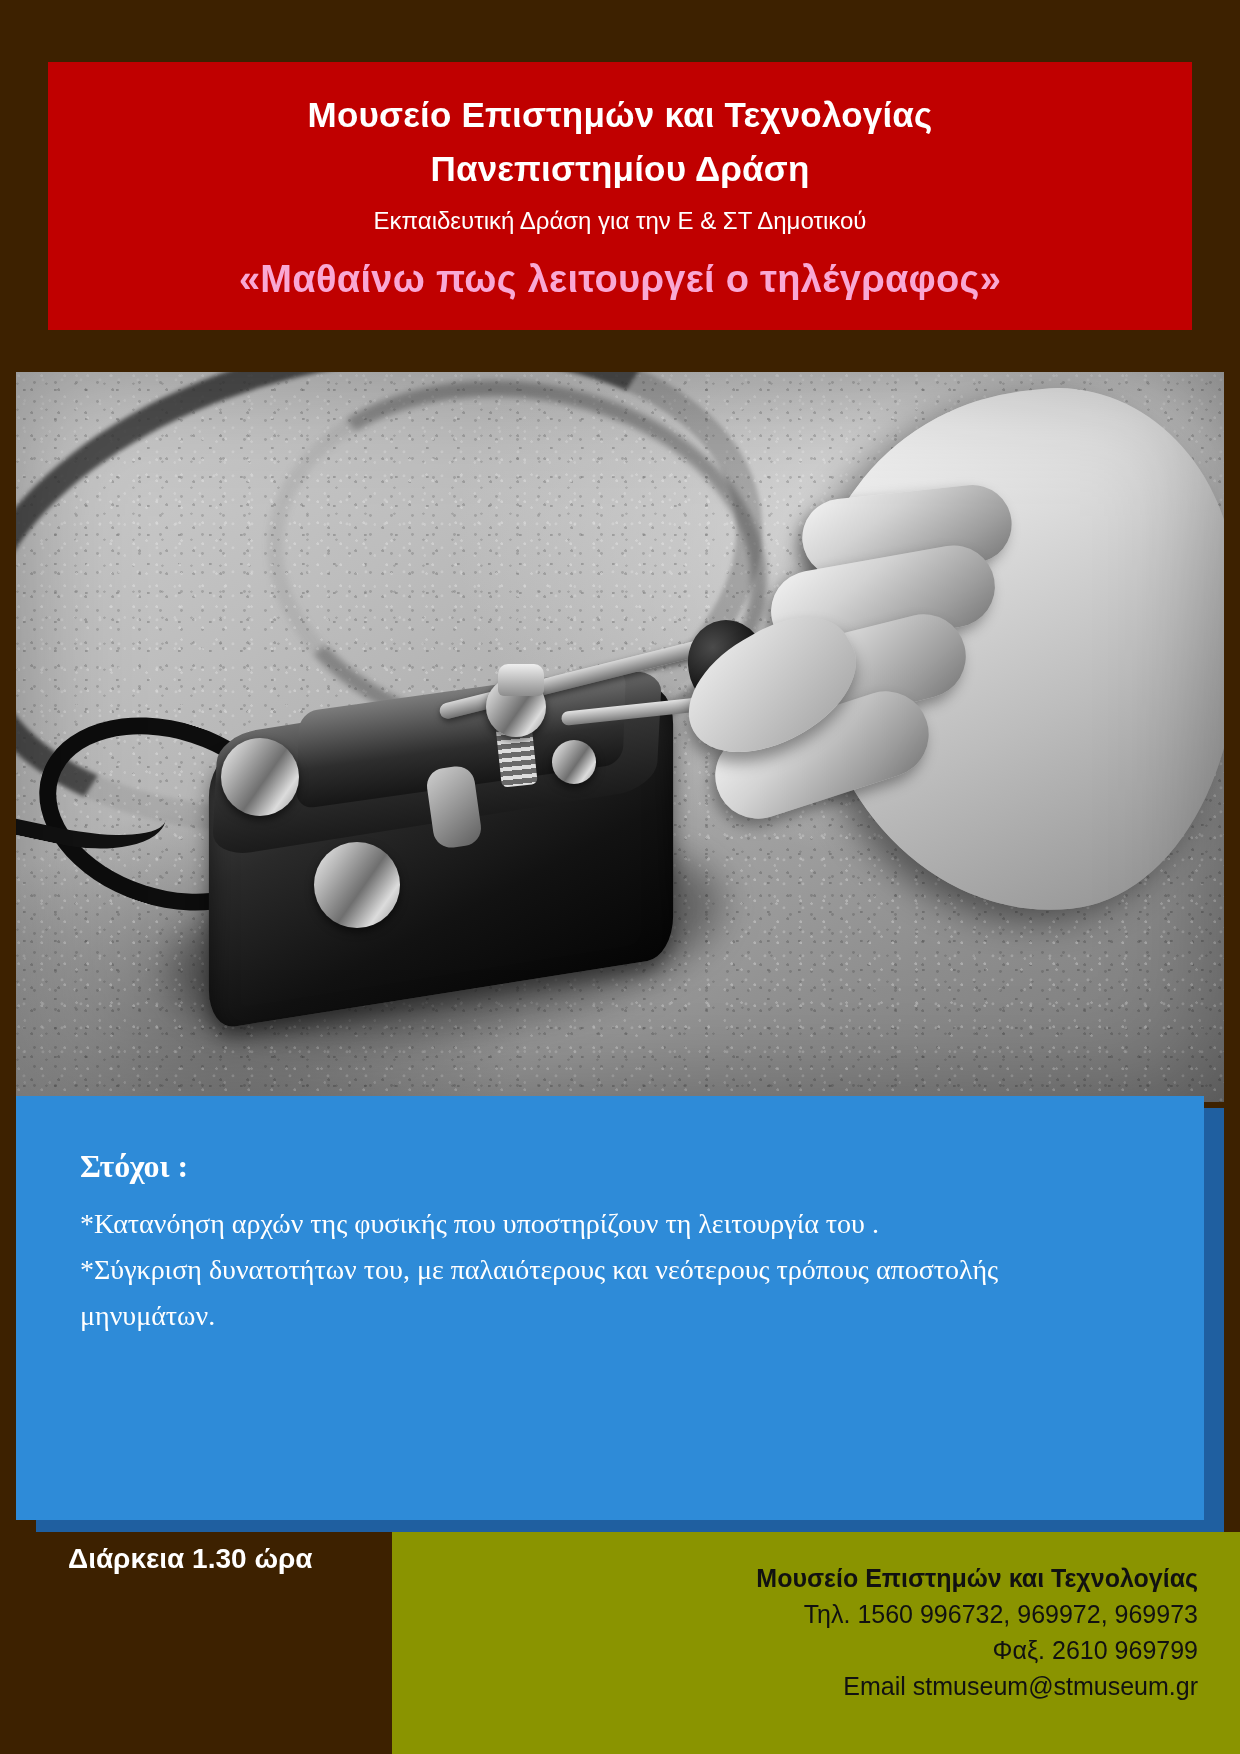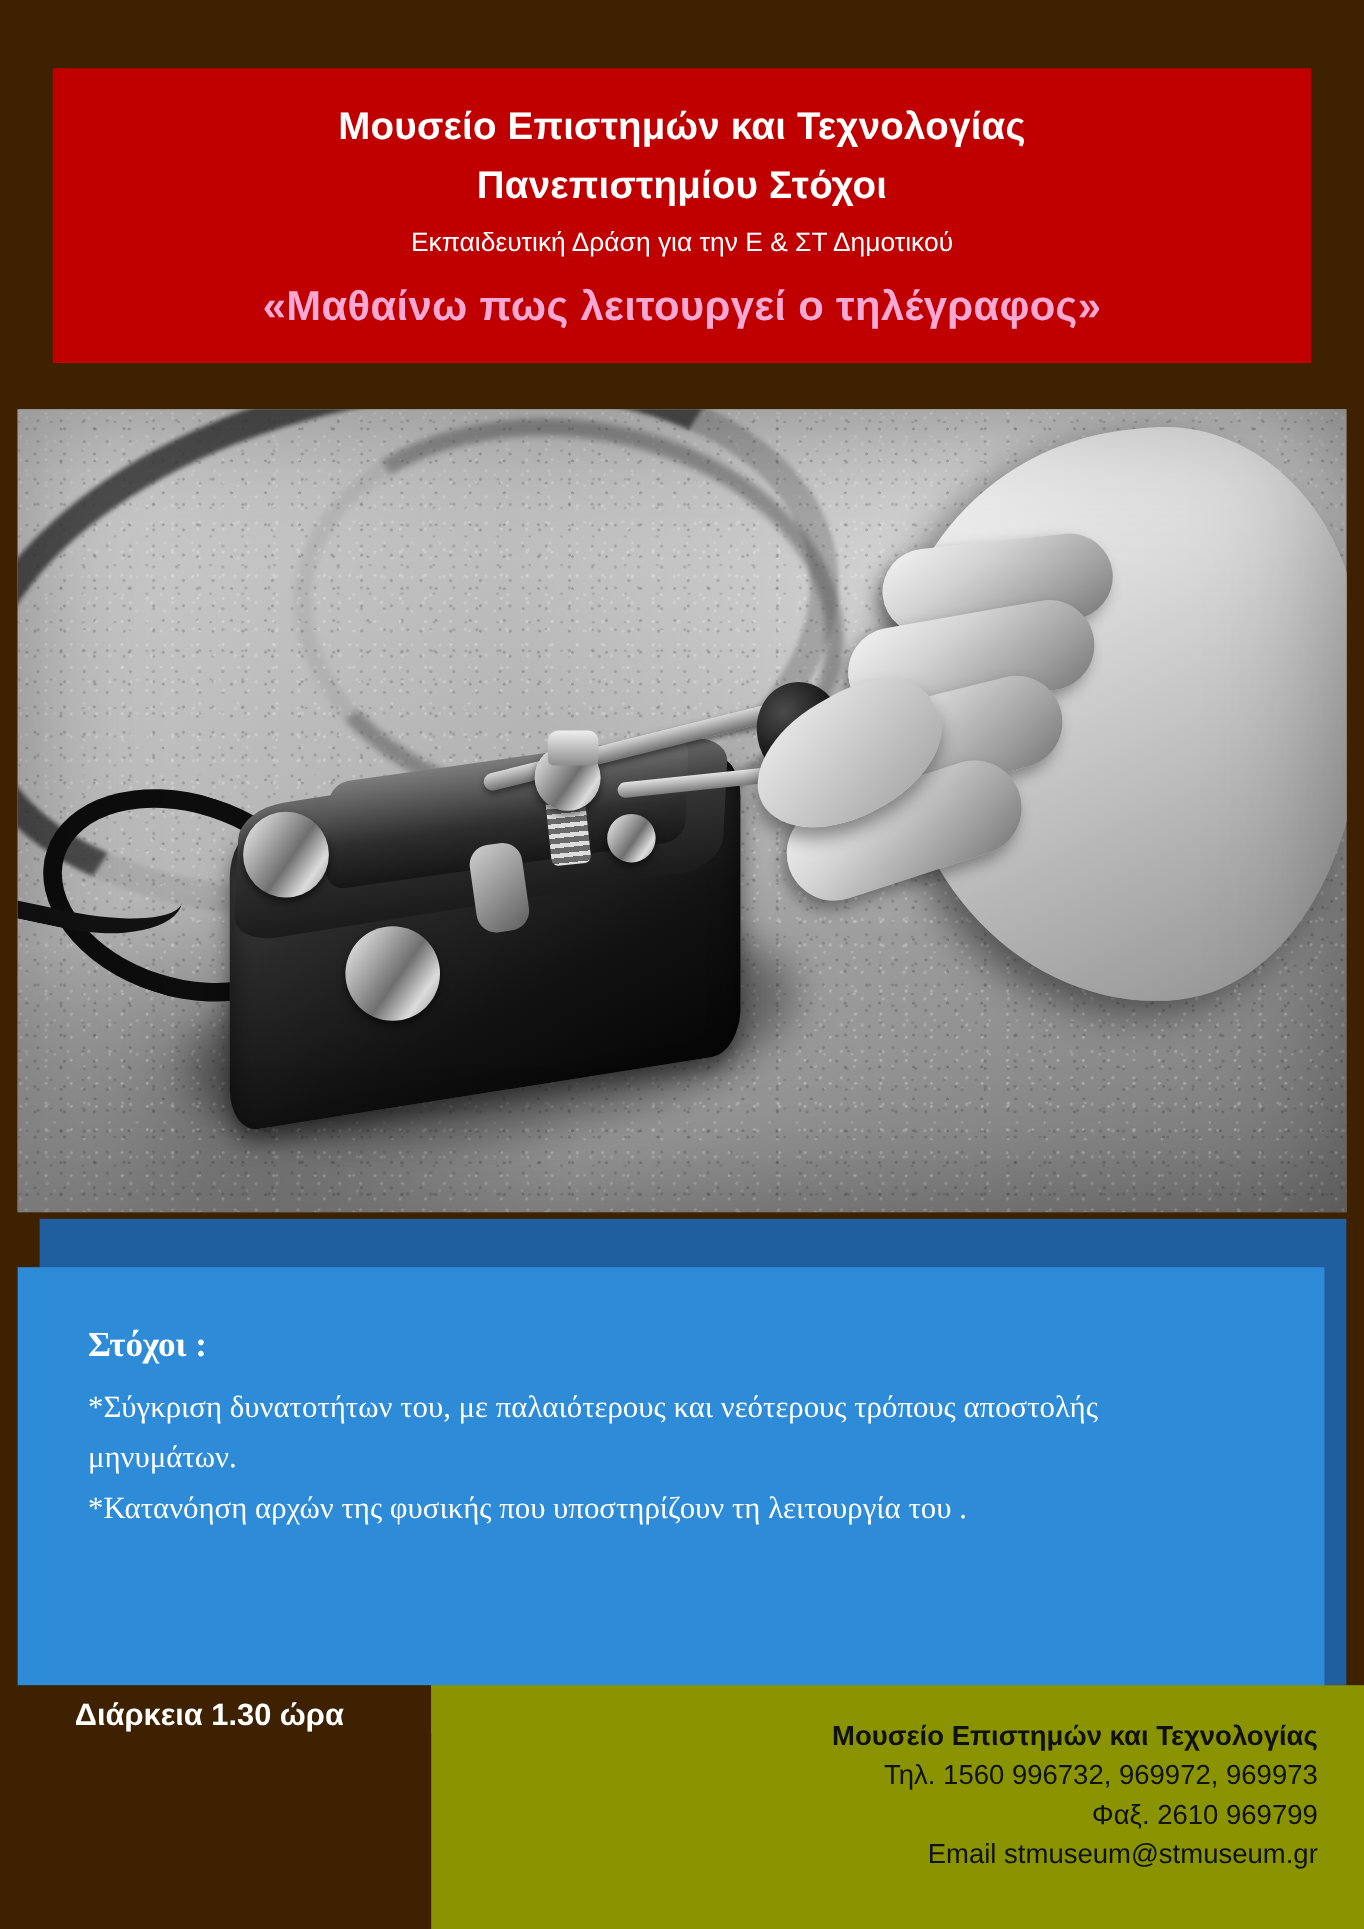--- a/index.html
+++ b/index.html
@@ -310,21 +310,21 @@
     position: absolute;
     left: 36px;
     top: 1108px;
     width: 1188px;
     height: 424px;
     background: #1f5fa0;
   }
   .blue-block {
     position: absolute;
     left: 16px;
-    top: 1152px;
+    top: 1096px;
     width: 1188px;
     height: 424px;
     background: #2e8bd8;
     box-sizing: border-box;
     padding: 52px 64px 0 64px;
   }
   .blue-title {
     color: #ffffff;
     font-weight: bold;
     font-size: 32px;
@@ -373,21 +373,21 @@
   }
   .footer-olive .line.bold { font-weight: bold; }
 </style>
 </head>
 <body>
 
 <div class="poster">
 
   <div class="header-banner">
     <div class="header-line">Μουσείο Επιστημών και Τεχνολογίας</div>
-    <div class="header-line">Πανεπιστημίου Στόχοι</div>
+    <div class="header-line">Πανεπιστημίου Δράση</div>
     <div class="header-sub">Εκπαιδευτική Δράση για την Ε &amp; ΣΤ Δημοτικού</div>
     <div class="header-title">«Μαθαίνω πως λειτουργεί ο τηλέγραφος»</div>
   </div>
 
   <div class="photo-frame">
     <div class="photo-canvas">
       <div class="carpet"></div>
       <div class="speckle"></div>
       <div class="seam"></div>
       <div class="seam2"></div>
@@ -418,22 +418,22 @@
         <div class="thumb"></div>
       </div>
 
       <div class="photo-vignette"></div>
     </div>
   </div>
 
   <div class="blue-shadow"></div>
   <div class="blue-block">
     <div class="blue-title">Στόχοι :</div>
+    <div class="blue-text">*Κατανόηση  αρχών της φυσικής που υποστηρίζουν τη λειτουργία του .</div>
     <div class="blue-text">*Σύγκριση δυνατοτήτων του, με παλαιότερους και νεότερους τρόπους αποστολής μηνυμάτων.</div>
-    <div class="blue-text">*Κατανόηση  αρχών της φυσικής που υποστηρίζουν τη λειτουργία του .</div>
   </div>
 
   <div class="footer-left"></div>
   <div class="footer-duration">Διάρκεια 1.30 ώρα</div>
 
   <div class="footer-olive">
     <div class="line bold">Μουσείο Επιστημών και Τεχνολογίας</div>
     <div class="line">Τηλ. 1560 996732, 969972, 969973</div>
     <div class="line">Φαξ. 2610 969799</div>
     <div class="line">Email stmuseum@stmuseum.gr</div>

